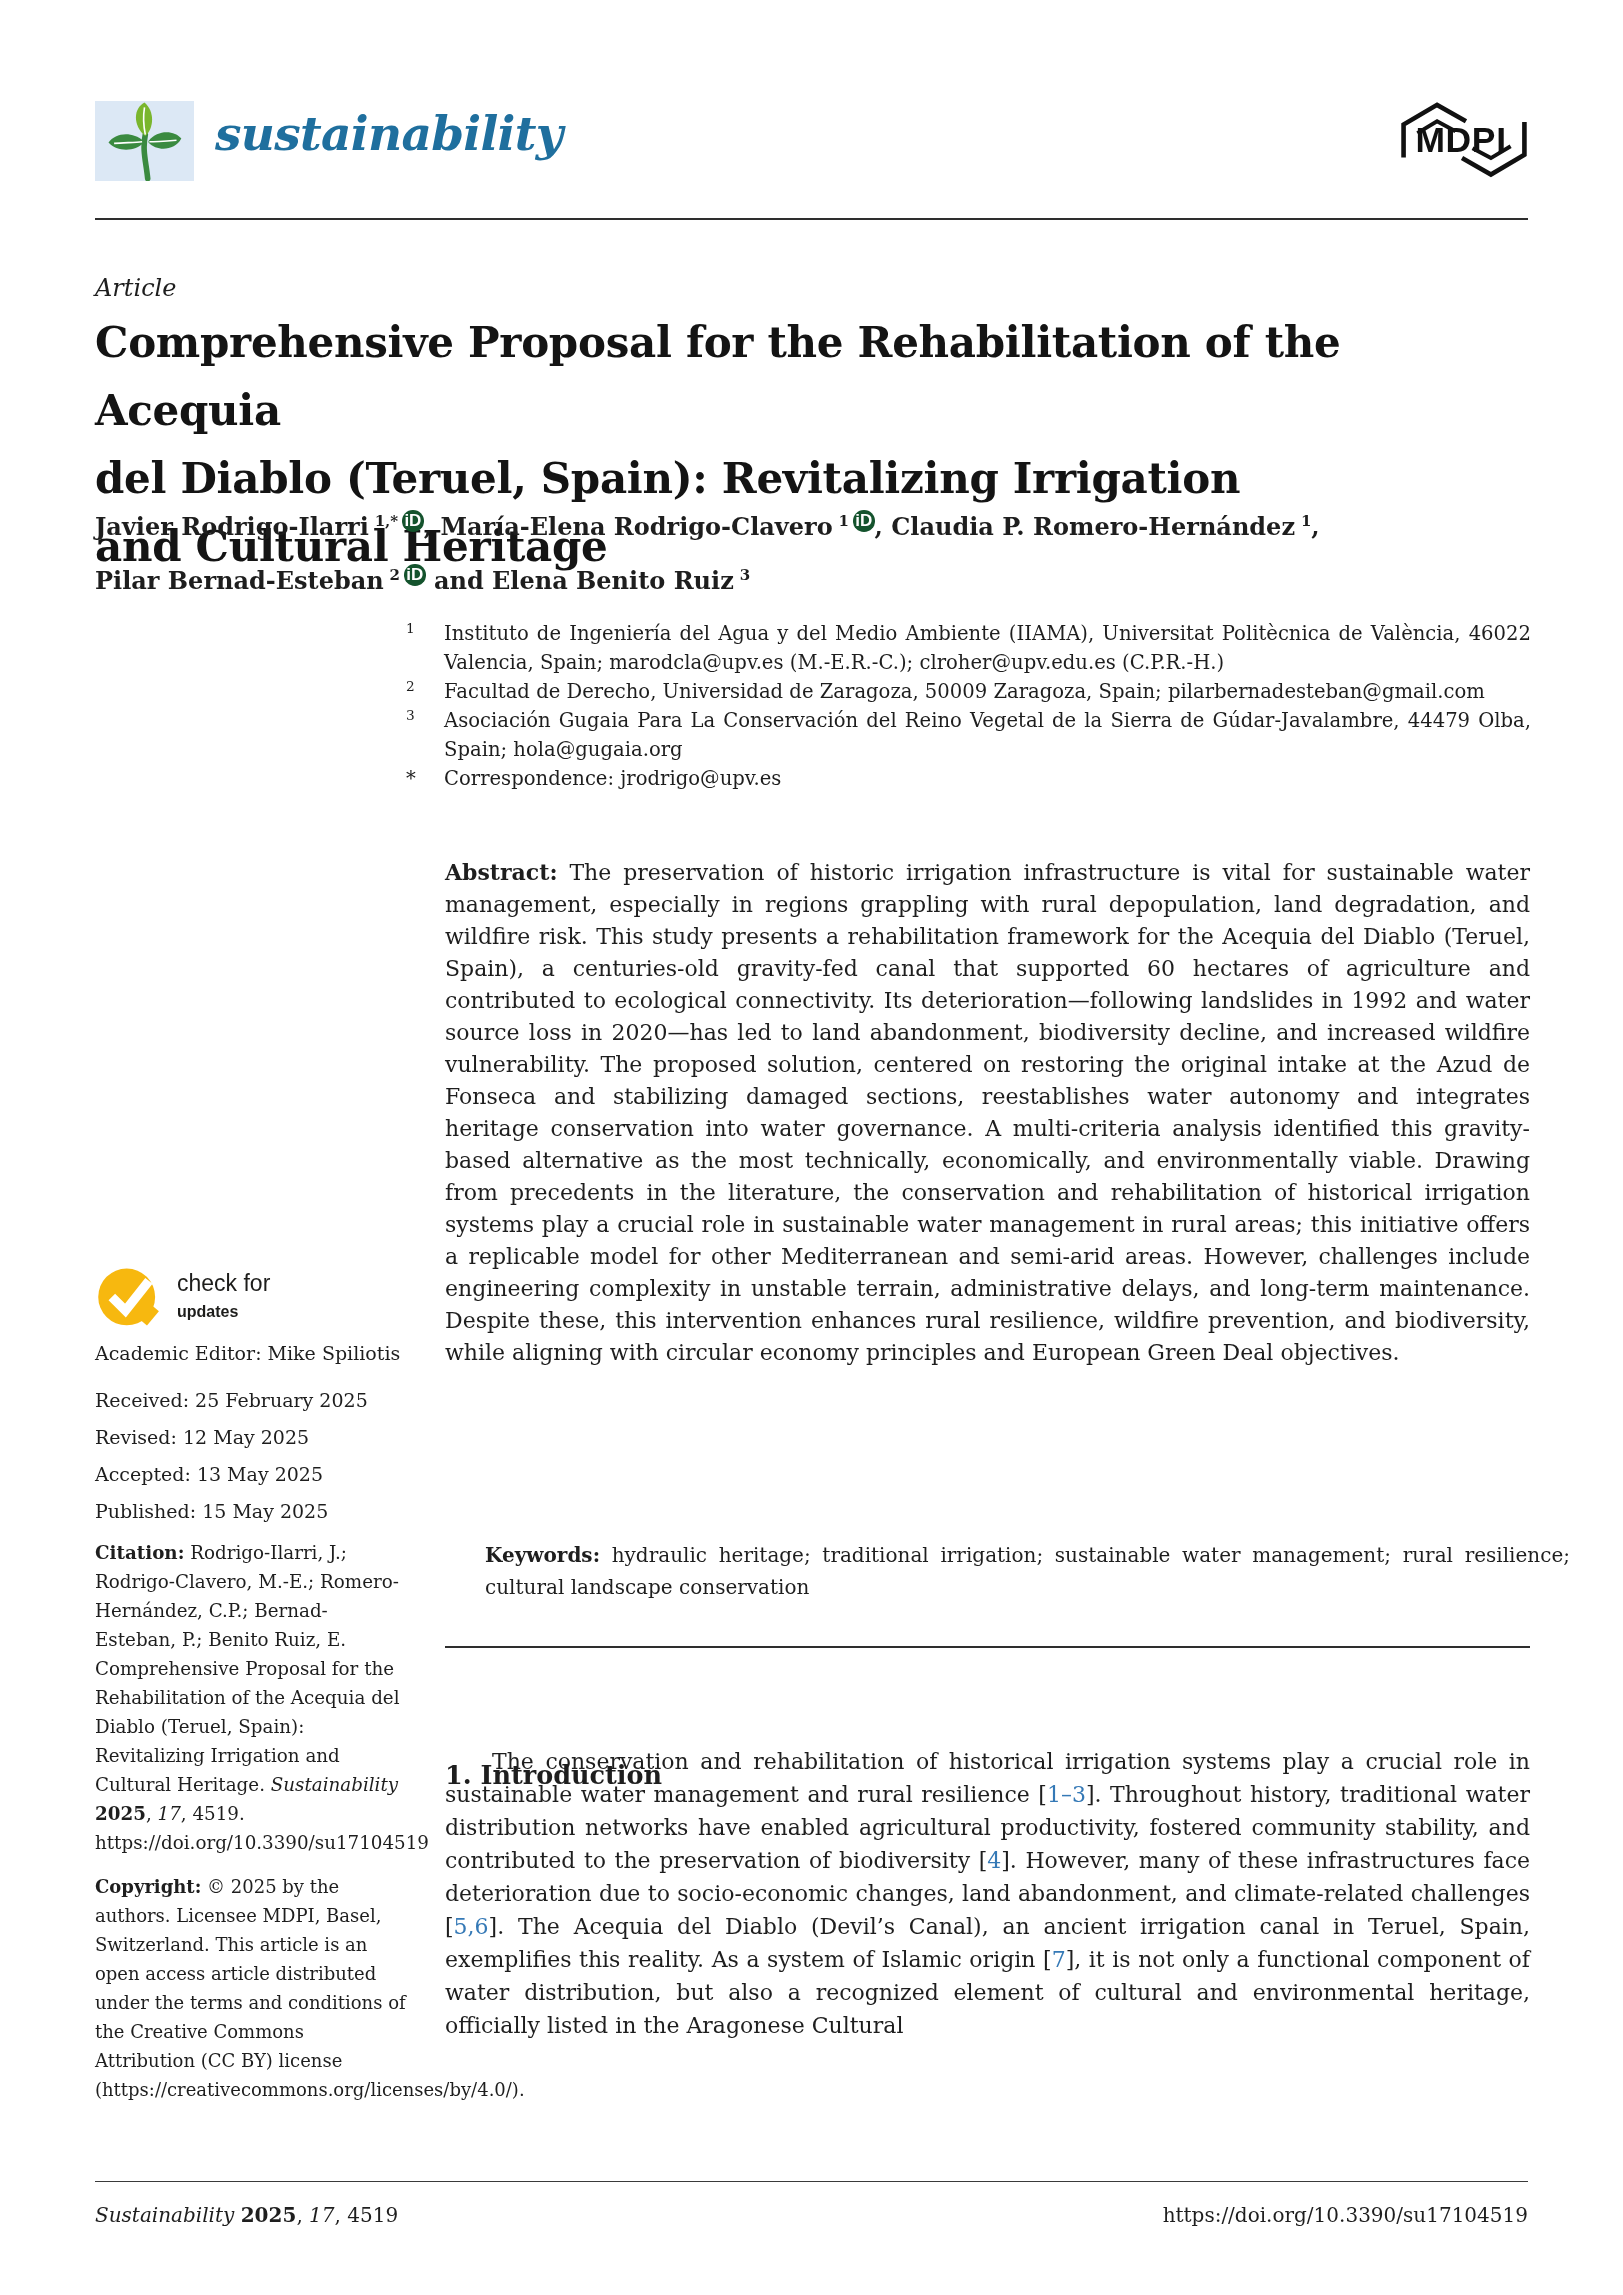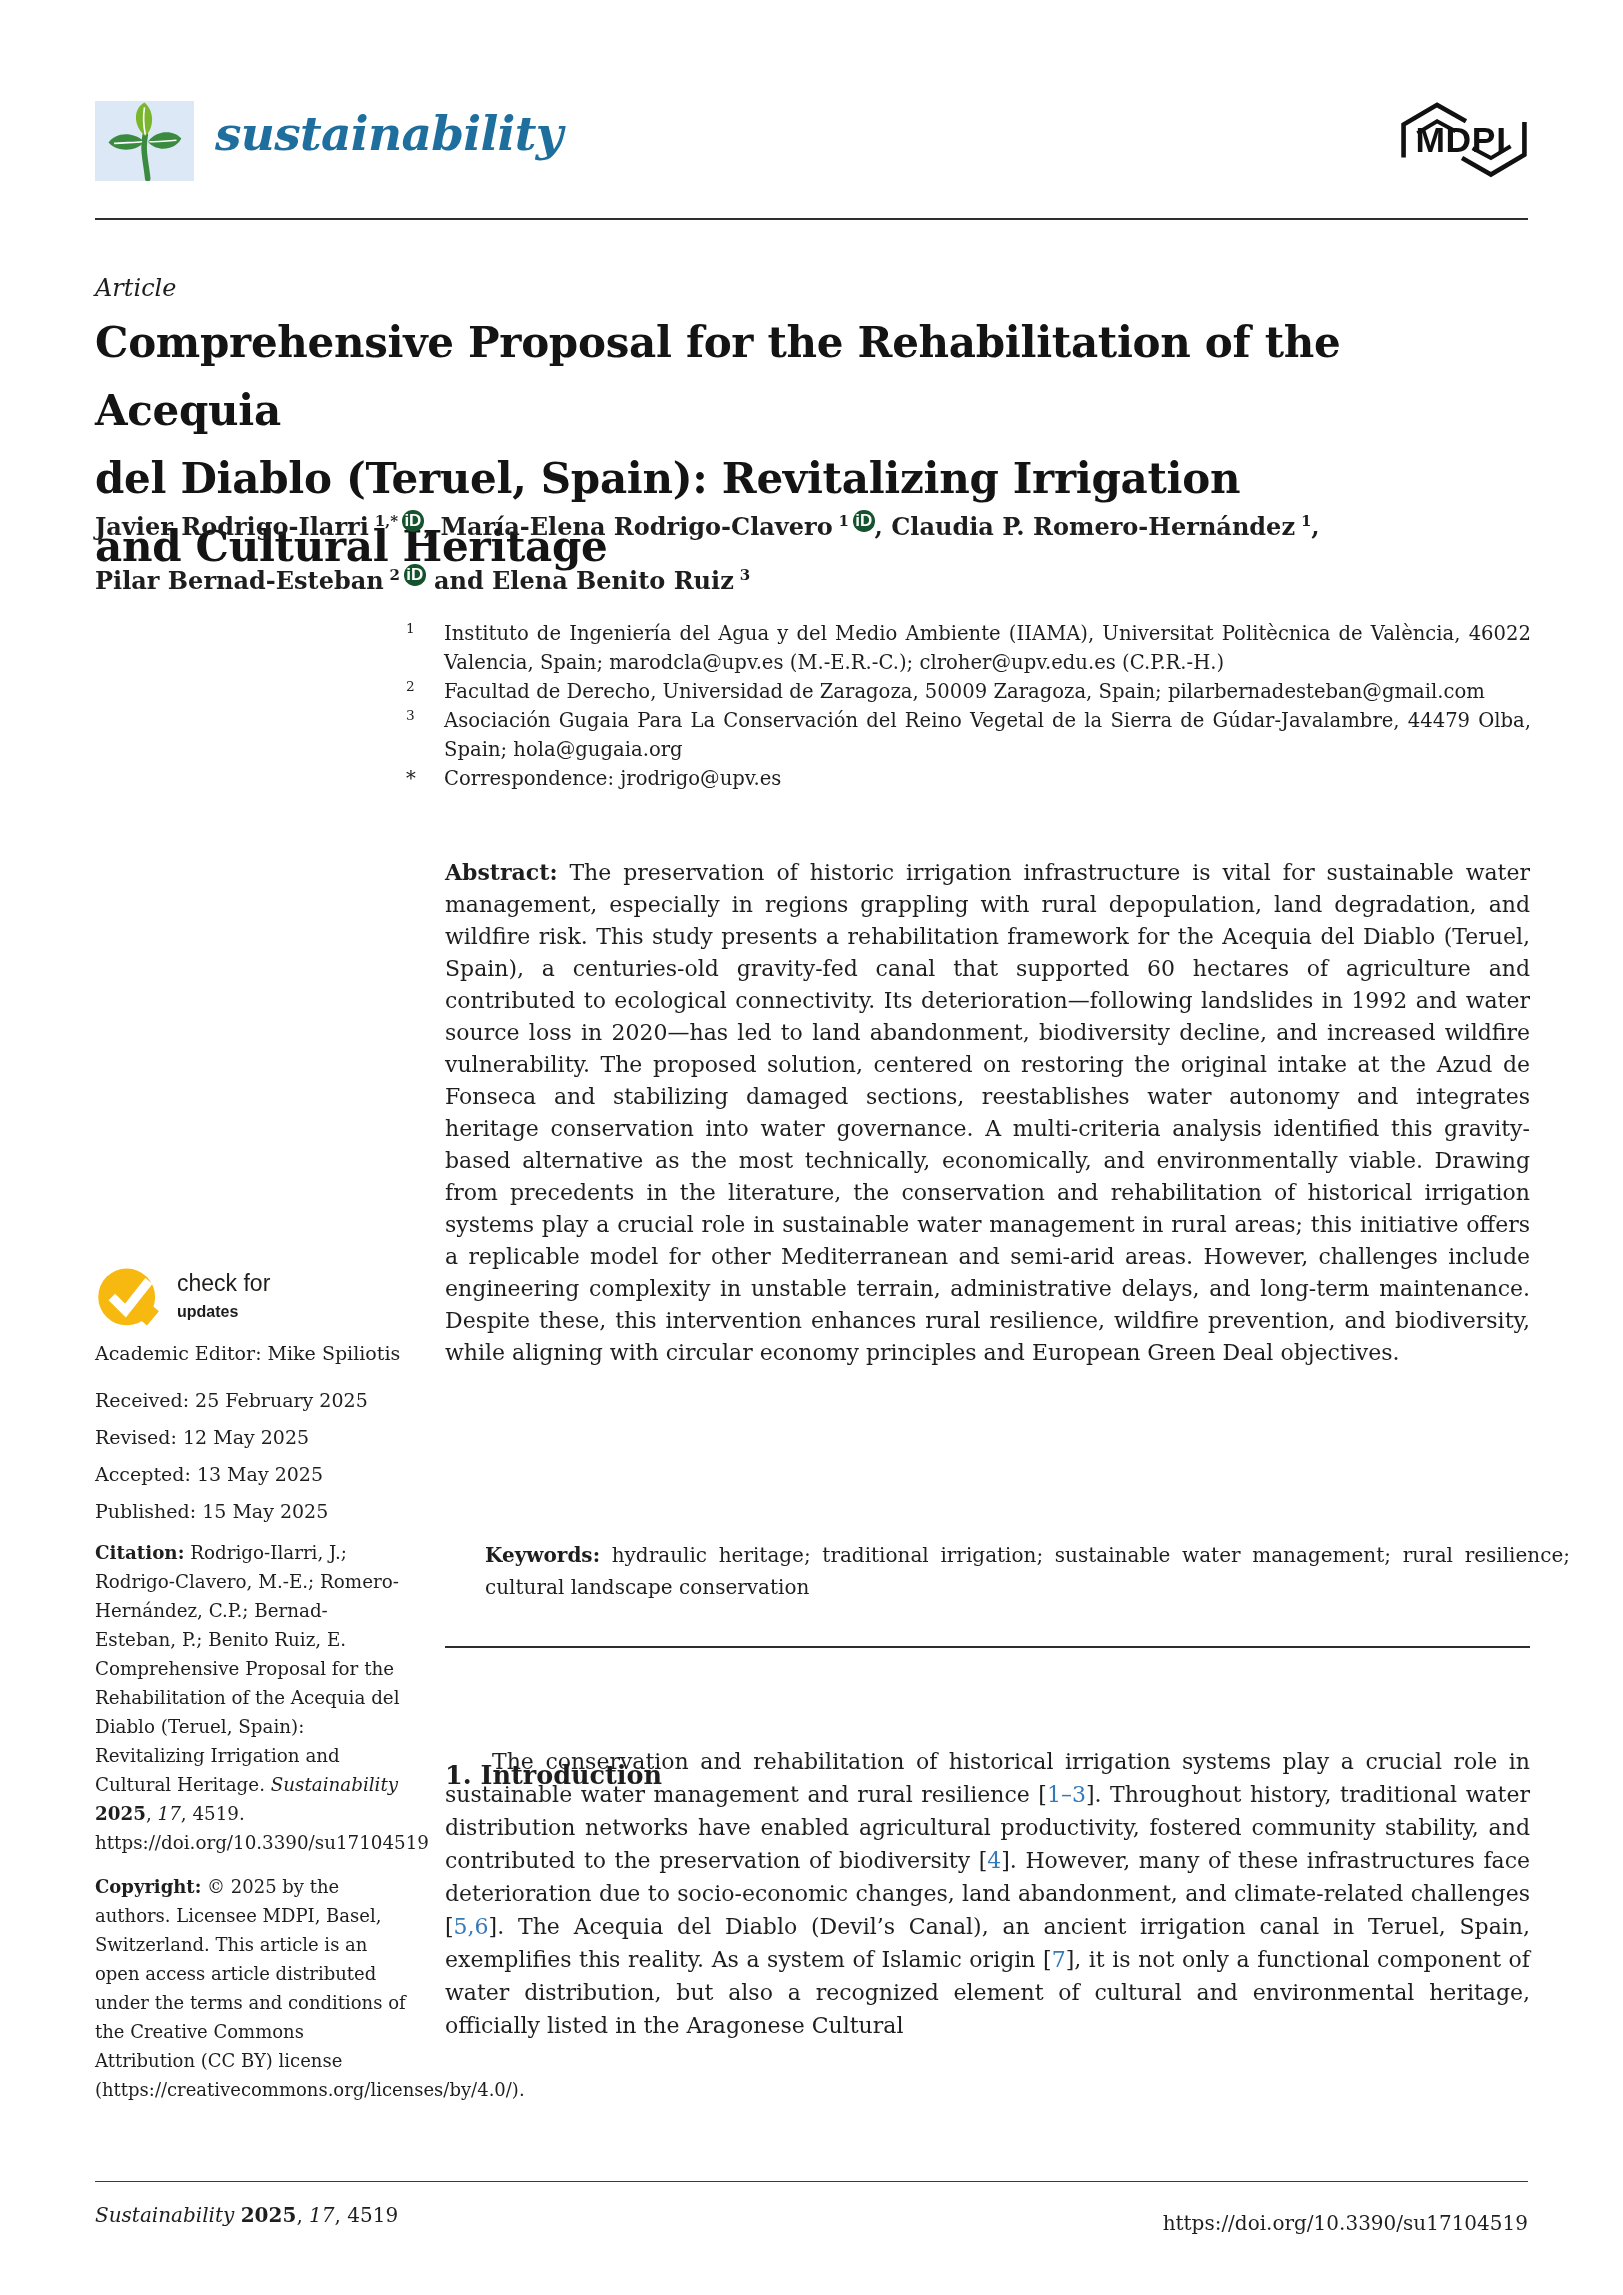--- a/index.html
+++ b/index.html
@@ -50,21 +50,21 @@
   .cm-line1{font-size:23px;line-height:27.5px;}
   .cm-line2{font-size:16px;line-height:29px;font-weight:700;}
   .academic-editor{position:absolute;left:95px;top:1342px;width:321px;font-size:19px;}
   .dates{position:absolute;left:95px;top:1382px;width:321px;font-size:19px;line-height:37px;}
   .citation{position:absolute;left:95px;top:1538px;width:313px;font-size:18.3px;line-height:29px;}
   .copyright{position:absolute;left:95px;top:1872px;width:313px;font-size:18px;line-height:29px;}
   .it{font-style:italic;}
 
   
   .footer-left{position:absolute;left:95px;top:2203px;font-size:20px;}
-  .footer-right{position:absolute;right:95px;top:2203px;font-size:20px;margin-top:8px;}
+  .footer-right{position:absolute;right:95px;top:2203px;font-size:20px;}
 </style>
 </head>
 <body>
 
 <div class="page">
 
   <div class="logo-box">
     <svg viewBox="0 0 100 100">
       <path d="M54 97 C 52 76 47 62 51 42" stroke="#3a8a40" stroke-width="7" fill="none" stroke-linecap="round"></path>
       <path d="M51 44 C 35 31 36 9 50 2 C 63 13 62 34 51 44 Z" fill="#7ab62d"></path>

